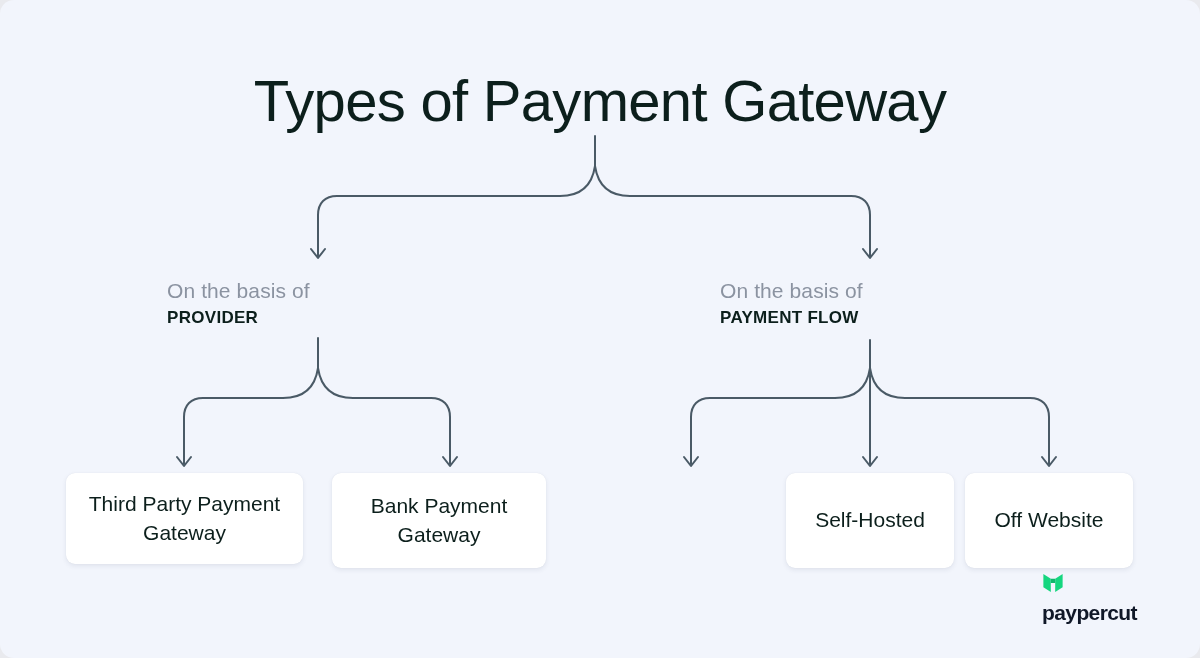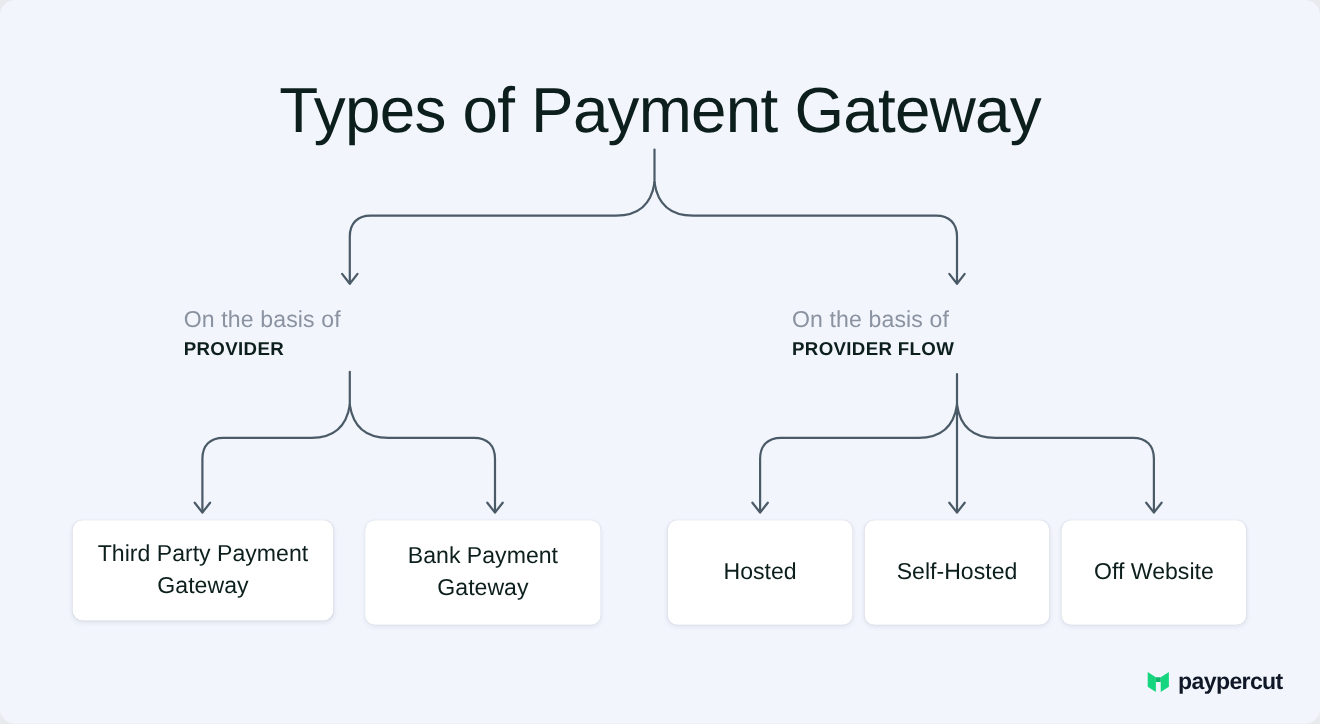--- a/index.html
+++ b/index.html
@@ -99,24 +99,25 @@
   #leaf-third-party      { left: 66px;  top: 473px; width: 237px; height: 91px; }
   #leaf-bank-payment     { left: 332px; top: 473px; width: 214px; height: 95px; }
   #leaf-hosted           { left: 607px; top: 473px; width: 168px; height: 95px; }
   #leaf-self-hosted      { left: 786px; top: 473px; width: 168px; height: 95px; }
   #leaf-off-website      { left: 965px; top: 473px; width: 168px; height: 95px; }
 
   
   #brand-logo {
     position: absolute;
     left: 1042px;
-    top: 608px;
+    top: 572px;
     display: flex;
-    align-items: center;
+    align-items: flex-start;
     gap: 7px;
+    flex-direction: column;
   }
   #brand-logo-mark {
     display: block;
     width: 22px;
     height: 22px;
   }
   #brand-logo-text {
     font-size: 21px;
     font-weight: bold;
     letter-spacing: -0.6px;
@@ -174,34 +175,31 @@
 
   <div id="page-title">Types of Payment Gateway</div>
 
   <div id="branch-label-provider" class="branch-label">
     <span class="prefix">On the basis of</span>
     <span class="strong">PROVIDER</span>
   </div>
 
   <div id="branch-label-payment-flow" class="branch-label">
     <span class="prefix">On the basis of</span>
-    <span class="strong">PROVIDER FLOW</span>
+    <span class="strong">PAYMENT FLOW</span>
   </div>
 
   <div id="leaf-third-party" class="leaf-box">
     <span>Third Party Payment Gateway</span>
   </div>
 
   <div id="leaf-bank-payment" class="leaf-box">
     <span>Bank Payment Gateway</span>
   </div>
 
-  <div id="leaf-hosted" class="leaf-box">
-    <span>Hosted</span>
-  </div>
 
   <div id="leaf-self-hosted" class="leaf-box">
     <span>Self-Hosted</span>
   </div>
 
   <div id="leaf-off-website" class="leaf-box">
     <span>Off Website</span>
   </div>
 
   <div id="brand-logo">

